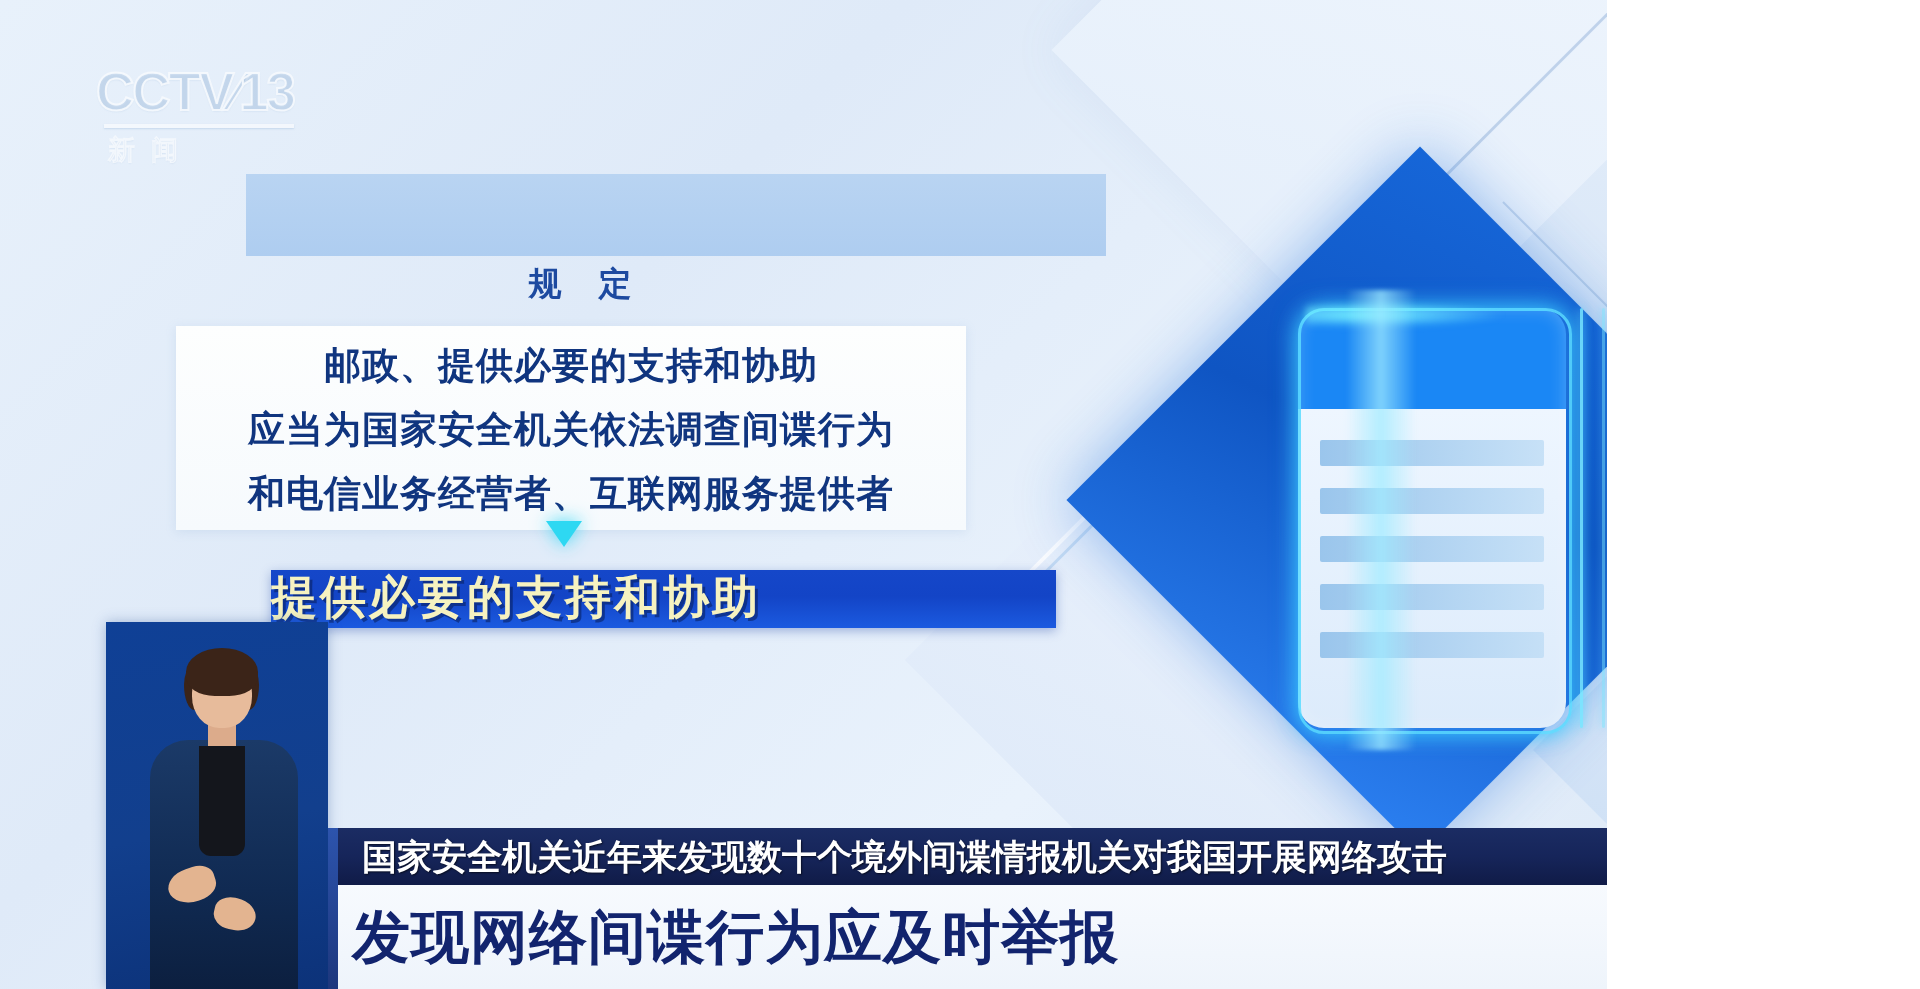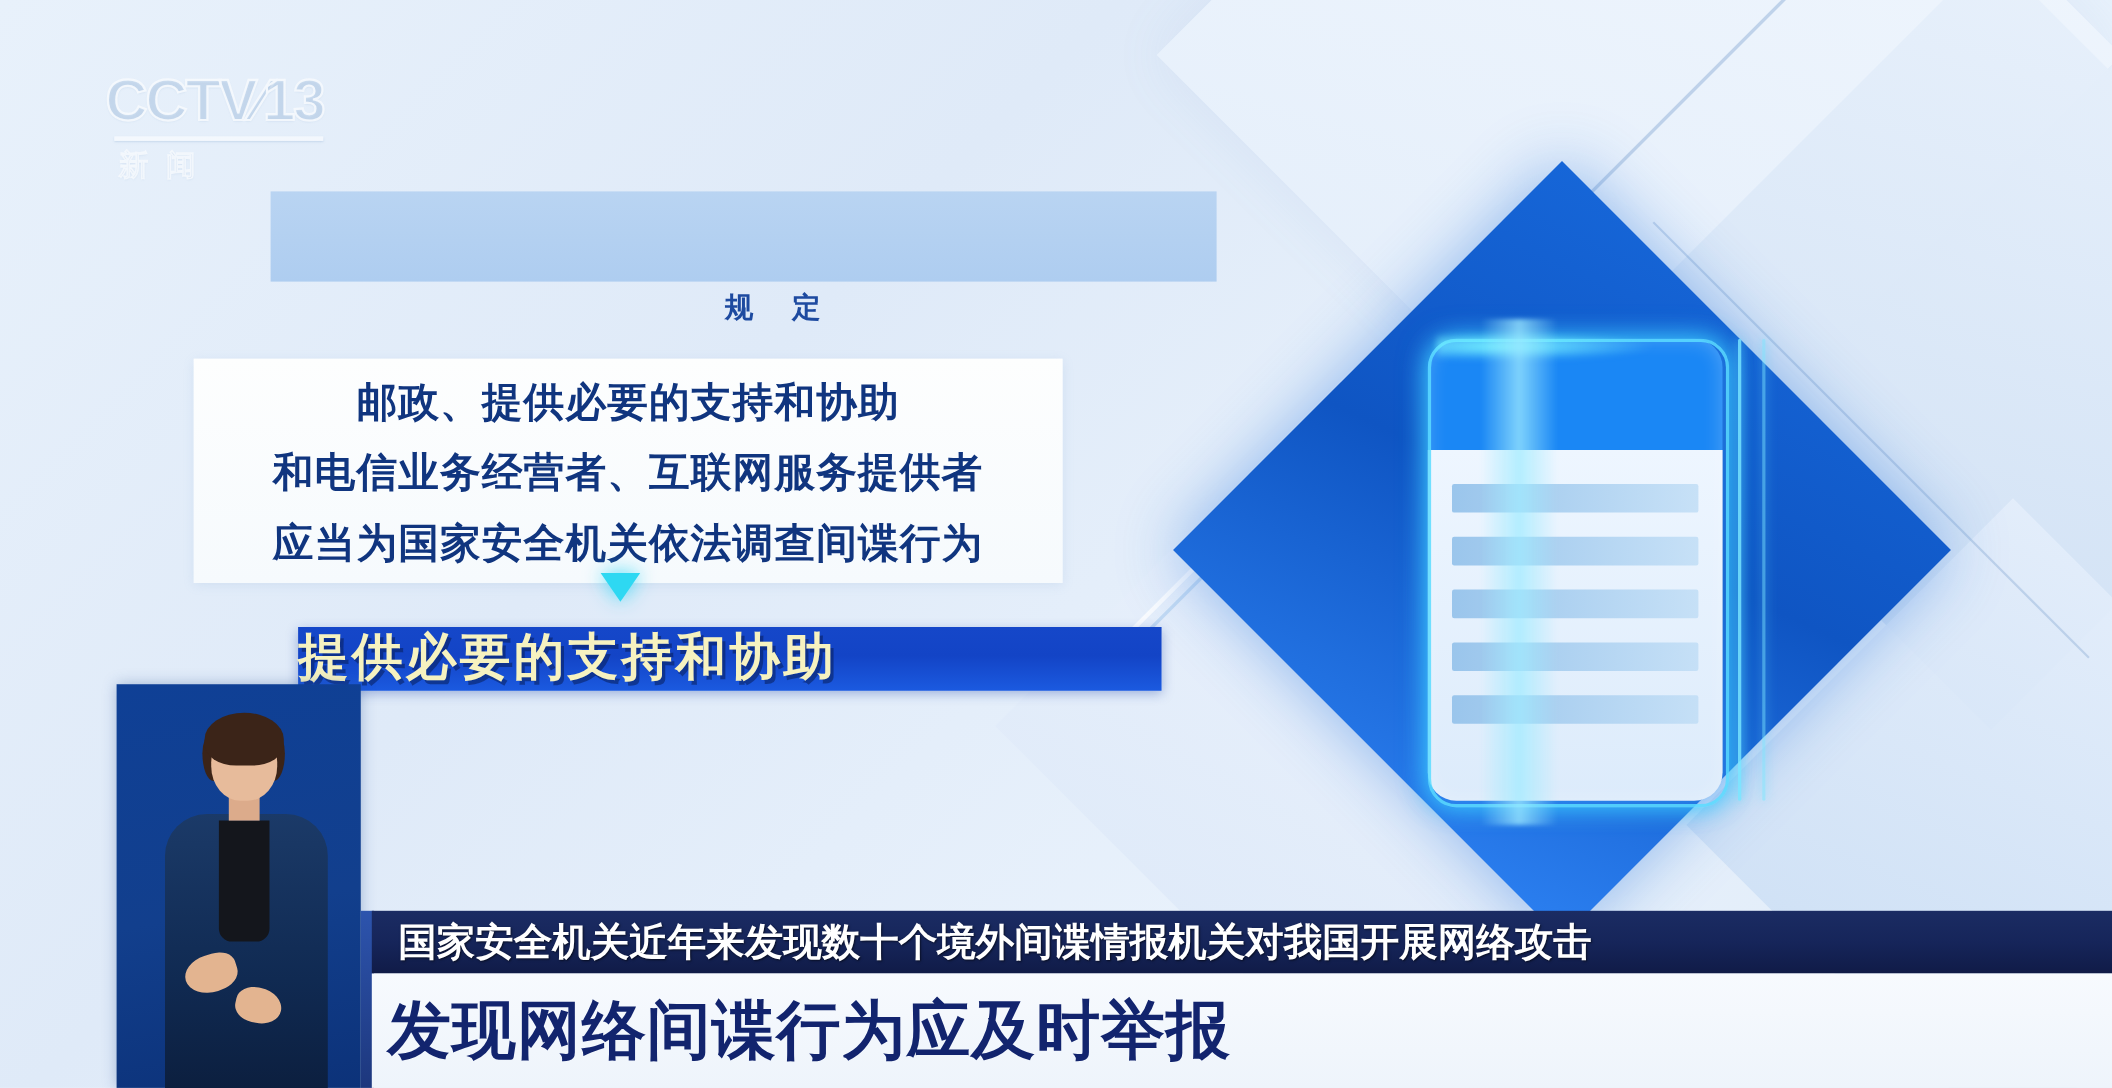--- a/index.html
+++ b/index.html
@@ -6,24 +6,25 @@
     margin: 0;
     padding: 0;
     background: #ffffff;
   }
   body {
     font-family: "Liberation Sans", "DejaVu Sans", sans-serif;
   }
 
   #screen {
     position: relative;
-    width: 1920px;
+    width: 1584px;
     height: 989px;
     overflow: hidden;
     background: linear-gradient(135deg, #e8f1fb 0%, #dfeaf8 35%, #e9f2fc 70%, #dde9f7 100%);
+    padding-left: 23px;
   }
 
   
   .bg-layer { position: absolute; inset: 0; overflow: hidden; }
 
   .diag-pale-1 {
     position: absolute;
     left: 1180px; top: -260px;
     width: 620px; height: 620px;
     background: linear-gradient(150deg, #f3f8fe 0%, #e2edfa 100%);
@@ -204,22 +205,22 @@
     line-height: 96px;
     text-shadow: 2px 2px 0 rgba(20,60,140,.35);
     white-space: nowrap;
   }
 
   
   .guiding {
     position: absolute;
     left: 400px; top: 262px;
     width: 360px;
-    text-align: right;
-    font-size: 26px;
+    text-align: center;
+    font-size: 33px;
     font-weight: bold;
     color: #1d4aa0;
     letter-spacing: 14px;
     text-indent: 14px;
   }
 
   
   .content-box {
     position: absolute;
     left: 176px; top: 326px;
@@ -417,22 +418,22 @@
     <div class="logo-sub">新闻</div>
   </div>
 
   <div class="title-band"></div>
 
   <div class="guiding">规 定</div>
 
   <div class="content-box"></div>
   <div class="content-lines">
     <div>邮政、提供必要的支持和协助</div>
+    <div>应当为国家安全机关依法调查间谍行为</div>
     <div>和电信业务经营者、互联网服务提供者</div>
-    <div>应当为国家安全机关依法调查间谍行为</div>
   </div>
 
   <div class="down-arrow"></div>
 
   <div class="hl-bar"></div>
   <div class="hl-text">提供必要的支持和协助</div>
 
   <div class="interpreter">
     <div class="ip-body-2"></div>
     <div class="ip-shirt"></div>

